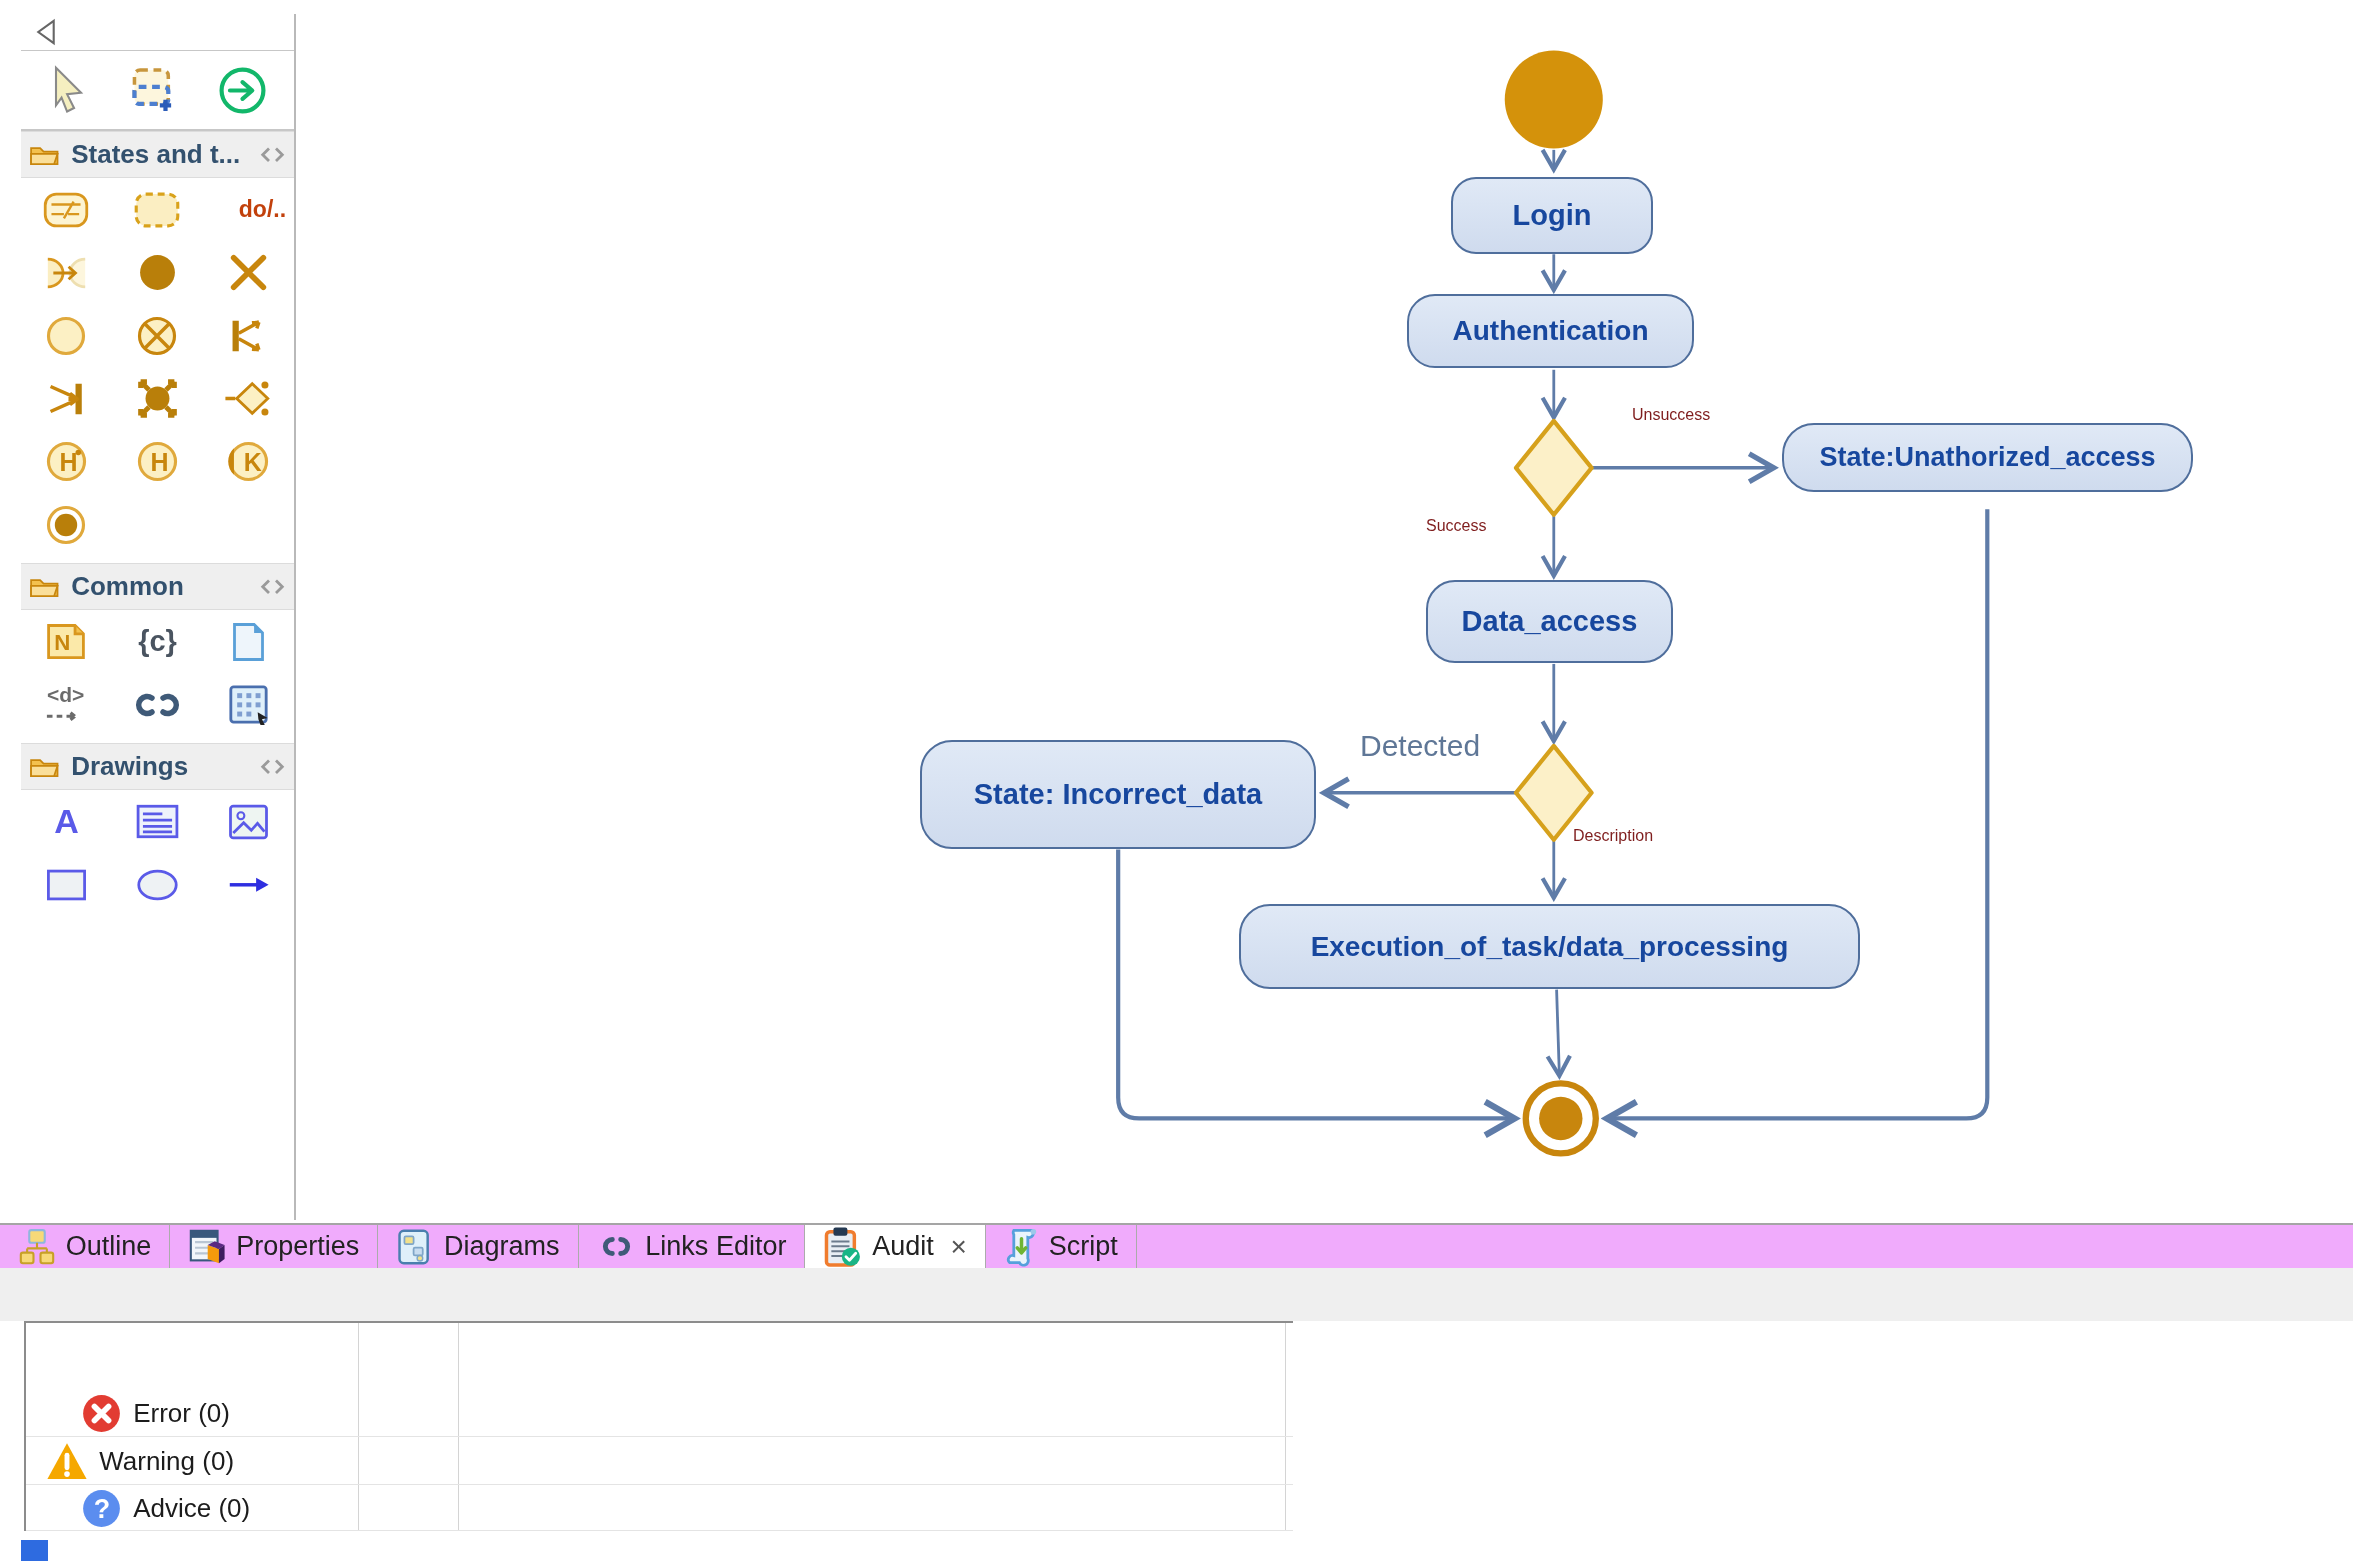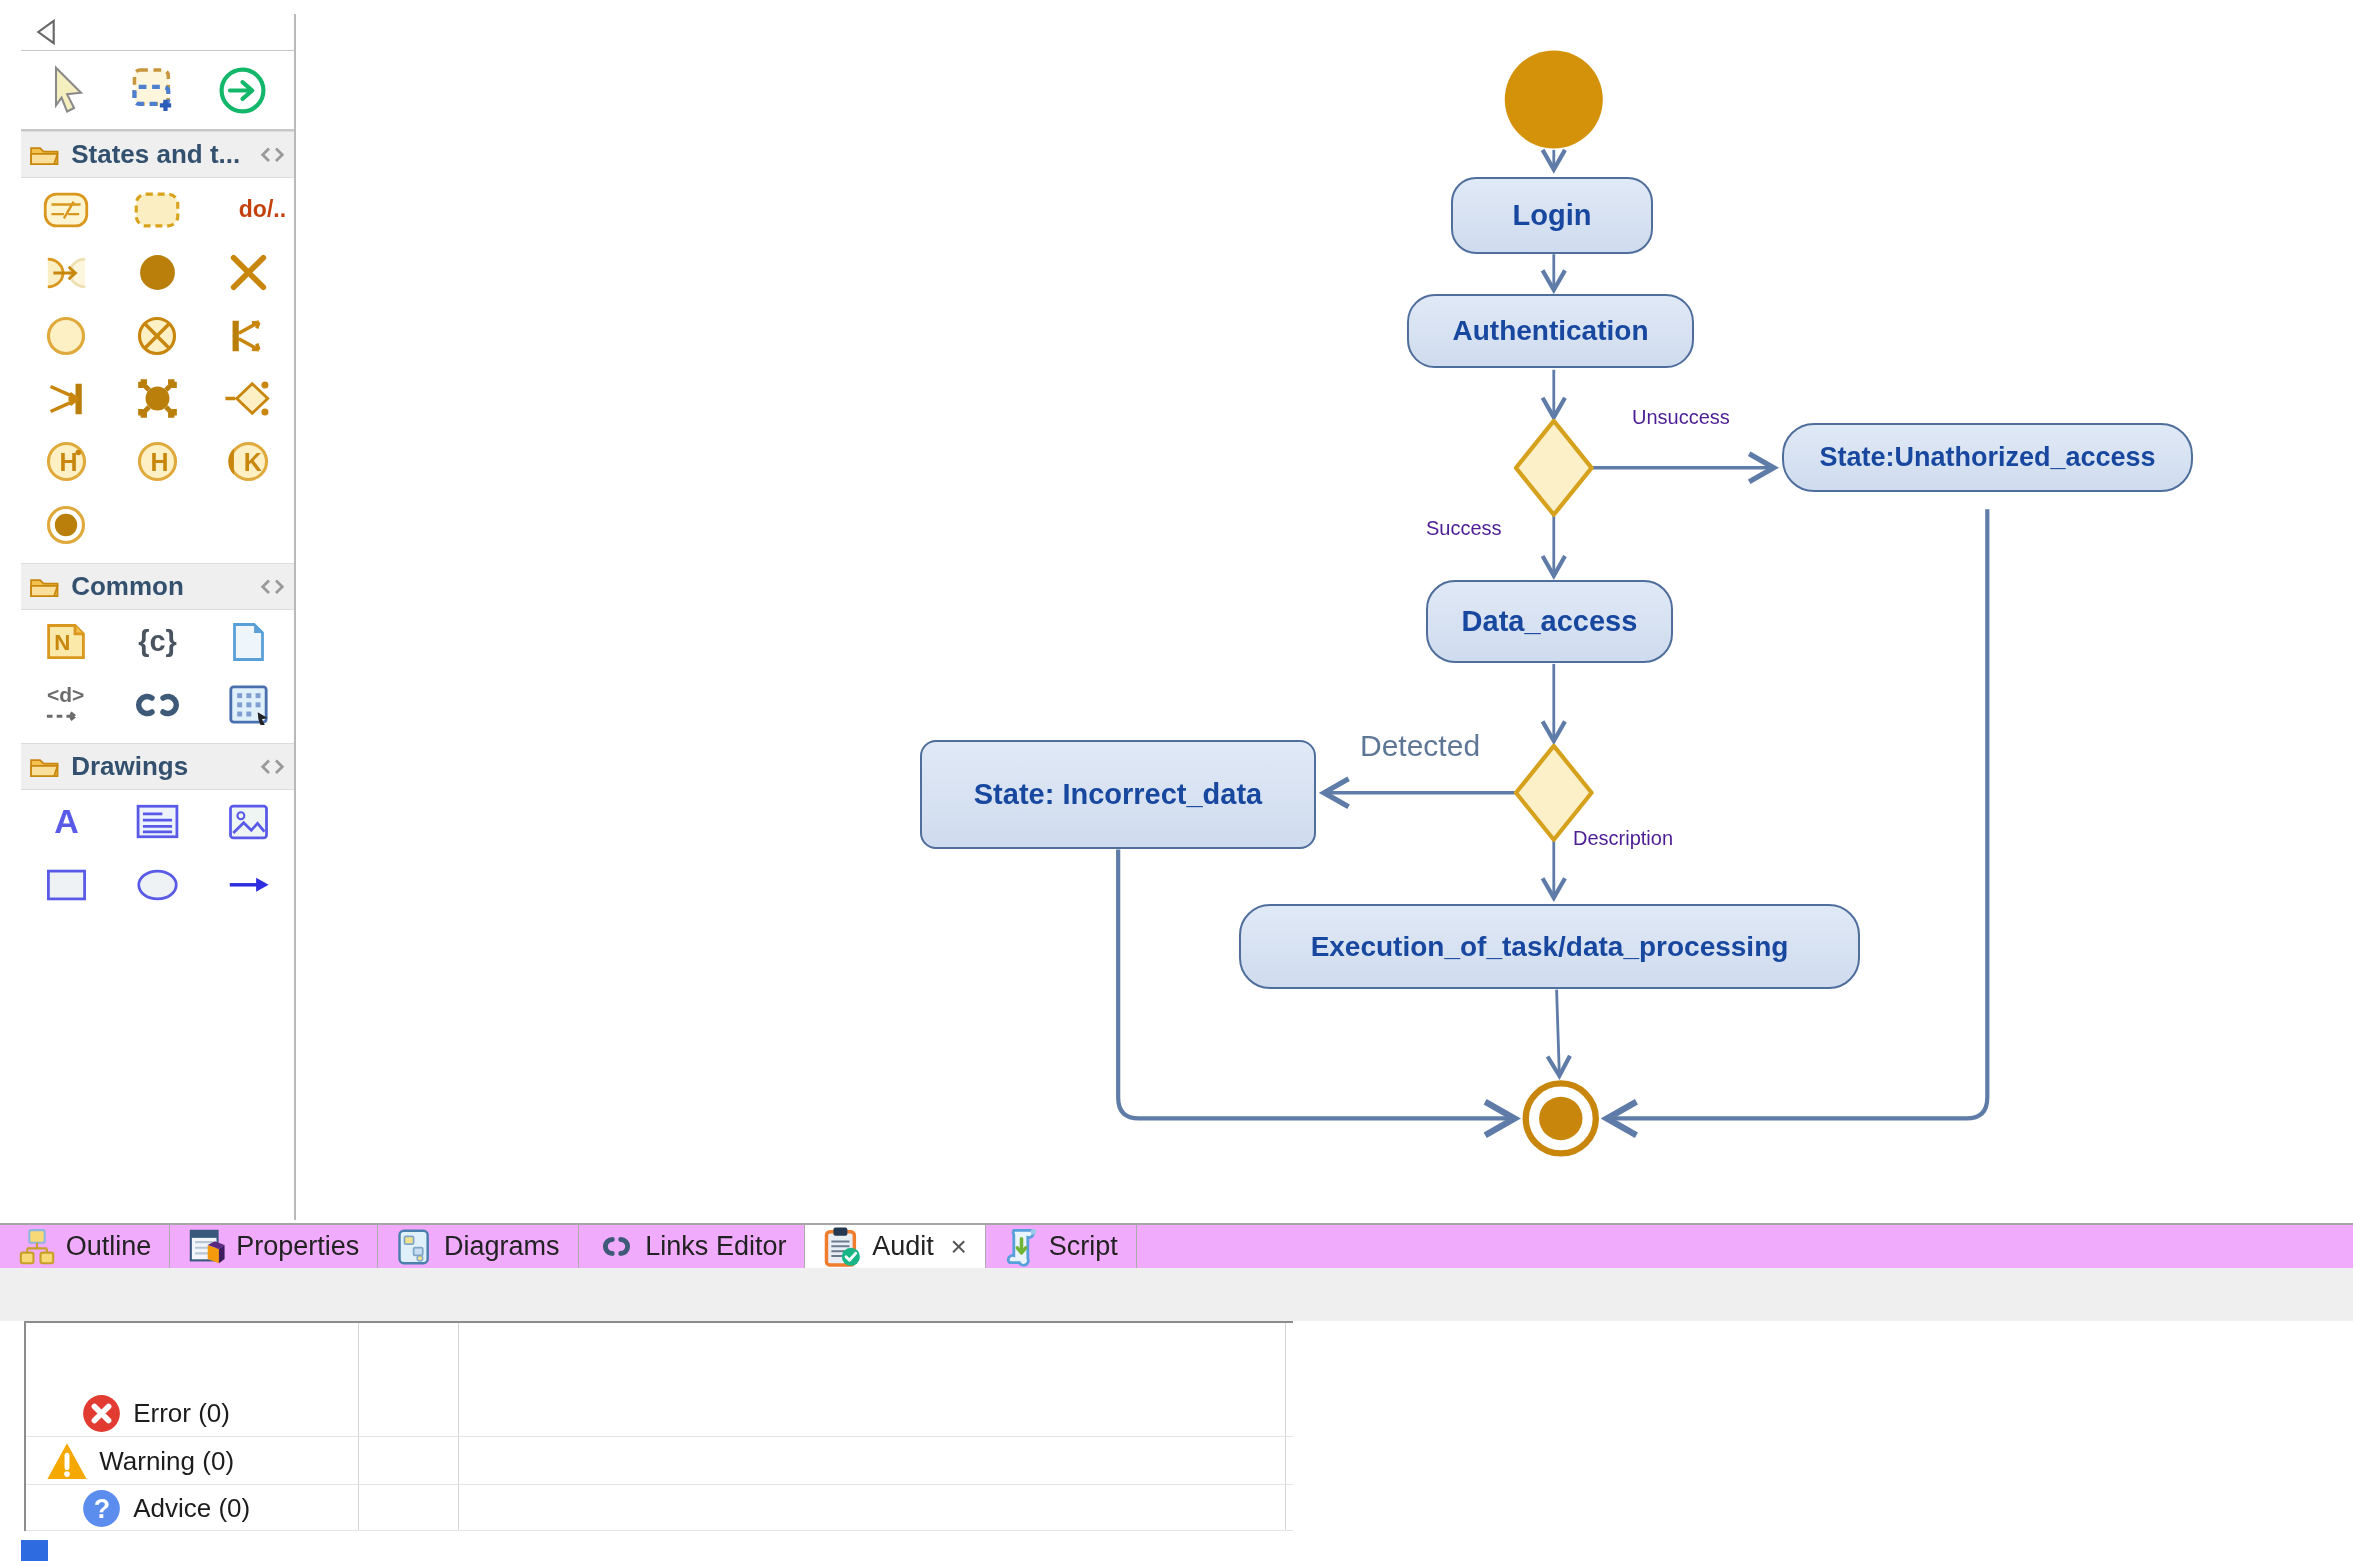--- a/index.html
+++ b/index.html
@@ -17,21 +17,21 @@
   .pal-grid-row{height:63px;display:flex;align-items:center;}
   .pal-cell{width:33.33%;display:flex;align-items:center;justify-content:center;}
   .do-label{color:#c2410c;font-size:23px;font-weight:bold;margin-left:28px;}
   .pal-divider{height:7px;}
 
   
   #canvas{position:absolute;left:0;top:0;width:2354px;height:1220px;}
   .state-box{position:absolute;display:flex;align-items:center;justify-content:center;
              background:linear-gradient(#e0e9f6,#cfdbee);border:2.8px solid #4f6e9c;
              color:#17479e;font-weight:bold;box-sizing:border-box;}
-  .t-label{position:absolute;color:#4c1d95;font-size:20px;white-space:nowrap;}
+  .t-label{position:absolute;color:#7f1d1d;font-size:16px;white-space:nowrap;}
 
   
   #tabbar{position:absolute;left:0;top:1223px;width:2354px;height:43px;background:#f0abfc;
           border-top:2.1px solid #a5a5a5;border-bottom:1.4px solid #bdbdbd;display:flex;align-items:stretch;}
   .tab{display:flex;align-items:center;gap:9.8px;padding:0 18px;border-right:1.4px solid #ababab;
        font-size:27px;color:#222;}
   .tab.active{background:#fff;border-bottom:1.4px solid #fff;margin-bottom:-1.4px;}
   .tab .close{color:#555;font-size:28px;margin-left:7px;}
   #toolstrip{position:absolute;left:0;top:1268px;width:2354px;height:53px;background:#efefef;}
 
@@ -95,21 +95,21 @@
     </div>
     <div class="state-box" style="left:1407px;top:294px;width:287px;height:74px;border-radius:28px;font-size:28px;">
       <span>Authentication</span>
     </div>
     <div class="state-box" style="left:1782px;top:423px;width:411px;height:69px;border-radius:32px;font-size:27px;">
       <span>State:Unathorized_access</span>
     </div>
     <div class="state-box" style="left:1426px;top:580px;width:247px;height:83px;border-radius:29px;font-size:29px;">
       <span>Data_access</span>
     </div>
-    <div class="state-box" style="left:920px;top:740px;width:396px;height:109px;border-radius:16px;font-size:29px;">
+    <div class="state-box" style="left:920px;top:740px;width:396px;height:109px;border-radius:32px;font-size:29px;">
       <span>State: Incorrect_data</span>
     </div>
     <div class="state-box" style="left:1239px;top:904px;width:621px;height:85px;border-radius:31px;font-size:28px;">
       <span>Execution_of_task/data_processing</span>
     </div>
 
     
     <div class="t-label" style="left:1632px;top:406px;">Unsuccess</div>
     <div class="t-label" style="left:1426px;top:517px;">Success</div>
     <div class="t-label" style="left:1360px;top:729px;font-size:30px;color:#5f7797;">Detected</div>

